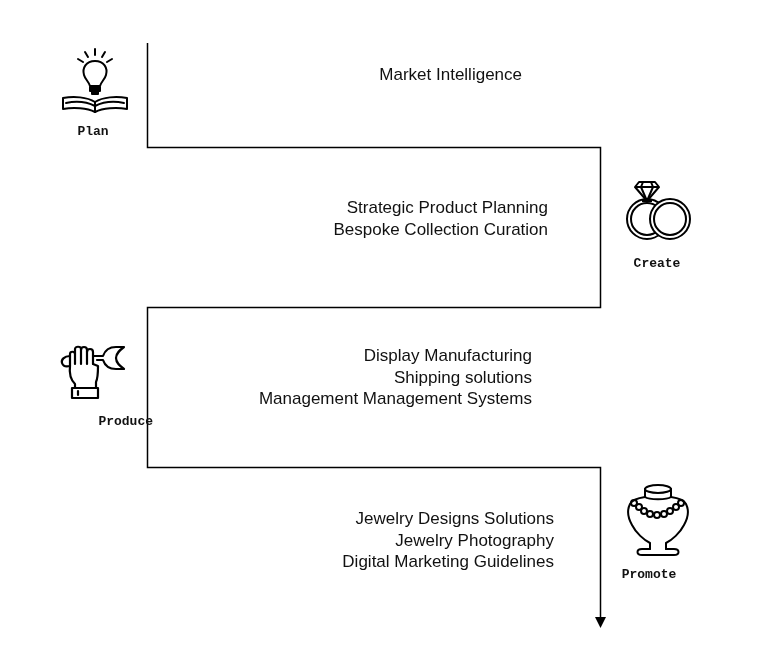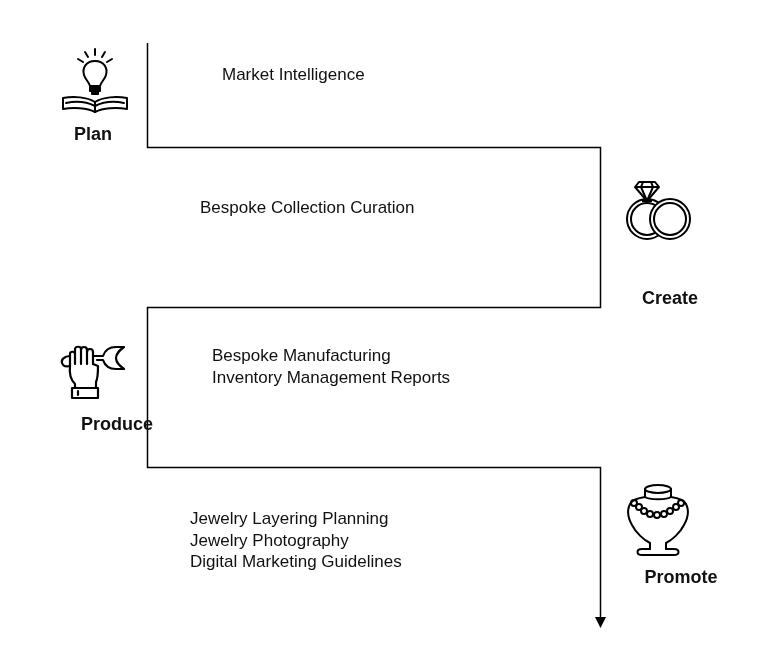--- a/index.html
+++ b/index.html
@@ -1,22 +1,22 @@
 <!DOCTYPE html>
 <html><head>
 <meta charset="utf-8">
 <style>
   html, body { margin: 0; padding: 0; background: #ffffff; }
   body { width: 762px; height: 662px; position: relative; overflow: hidden;
          font-family: "Liberation Sans", "DejaVu Sans", sans-serif; color: #111; }
   #flow { position: absolute; left: 0; top: 0; }
   .stage-label { position: absolute; width: 120px; text-align: center;
-                 font-weight: bold; font-size: 18px; color: #111; }
+                 font-weight: bold; font-size: 13px; color: #111; font-family: Liberation Mono, monospace; }
   .icon { position: absolute; }
-  .block { position: absolute; text-align: left; font-size: 17px; line-height: 21.5px; color: #111; }
+  .block { position: absolute; text-align: right; font-size: 17px; line-height: 21.5px; color: #111; }
   .block div { white-space: nowrap; }
 </style>
 </head>
 <body>
 
 <svg id="flow" width="762" height="662">
   <polyline points="147.5,43 147.5,147.5 600.5,147.5 600.5,307.5 147.5,307.5 147.5,467.5 600.5,467.5 600.5,617" fill="none" stroke="#000" stroke-width="1.5"></polyline>
   <polygon points="595,617 606,617 600.5,628" fill="#000"></polygon>
 </svg>
 
@@ -42,59 +42,61 @@
 <svg class="icon" style="left:622px; top:177px;" width="72" height="66" viewBox="0 0 72 66" fill="none" stroke="#000" stroke-width="2" stroke-linejoin="round">
   <path d="M17 5 L33 5 L37 10 L25 24 L13 10 Z"></path>
   <path d="M13 10 L37 10"></path>
   <path d="M21 5 L19 10 L25 24 L31 10 L29 5"></path>
   <path d="M20 24 L30 24"></path>
   <circle cx="25" cy="42" r="20"></circle>
   <circle cx="25" cy="42" r="16"></circle>
   <circle cx="48" cy="42" r="20" fill="#fff"></circle>
   <circle cx="48" cy="42" r="16"></circle>
 </svg>
-<div class="stage-label" style="left:610px; top:256px;margin-top:32px;">Create</div>
+<div class="stage-label" style="left:597px; top:256px;">Create</div>
 
 <div class="block" style="left:200px; width:348px; top:197px;">
+  <div>Strategic Product Planning</div>
   <div>Bespoke Collection Curation</div>
 </div>
 
 <svg class="icon" style="left:56px; top:342px;" width="74" height="58" viewBox="0 0 74 58" fill="none" stroke="#000" stroke-width="2.2" stroke-linejoin="round" stroke-linecap="round">
   <path d="M14 14 C8 14 5 18 6 21 C7 24 10 25 14 24"></path>
   <path d="M14 24 L14 12 C14 9 19 9 19 12 L19 22"></path>
   <path d="M19 12 L19 7 C19 4 25 4 25 7 L25 22"></path>
   <path d="M25 8 C25 4 31 4 31 8 L31 22"></path>
   <path d="M31 10 C31 6 37 6 37 10 L37 22"></path>
   <path d="M14 24 C13 32 15 38 19 42 L19 46 L40 46 L40 40 C42 36 42 30 42 24 L37 22"></path>
   <rect x="16" y="46" width="26" height="10"></rect>
   <line x1="22" y1="49" x2="22" y2="53"></line>
   <path d="M37 14 L47 14 C49 8 54 5 60 5 L68 5 C64 8 60 11 60 16 C60 21 64 24 68 27 L60 27 C54 27 49 24 47 18 L41 18"></path>
 </svg>
 <div class="stage-label" style="left:33px; top:414px;text-align:right;">Produce</div>
 
 <div class="block" style="left:212px; width:320px; top:345px;">
-  <div>Bespoke Manufacturing</div>
-  <div>Inventory Management Reports</div>
+  <div>Display Manufacturing</div>
+  <div>Shipping solutions</div>
+  <div>Management Management Systems</div>
 </div>
 
 <svg class="icon" style="left:624px; top:483px;" width="68" height="76" viewBox="0 0 68 76" fill="none" stroke="#000" stroke-width="2" stroke-linejoin="round" stroke-linecap="round">
   <ellipse cx="34" cy="6" rx="13" ry="4"></ellipse>
   <path d="M21 6 L21 14 C14 15 8 17 6 21 C3 27 4 35 8 42 C12 50 20 57 26 60 L26 66"></path>
   <path d="M47 6 L47 14 C54 15 60 17 62 21 C65 27 64 35 60 42 C56 50 48 57 42 60 L42 66"></path>
   <path d="M21 14 C25 17 43 17 47 14"></path>
   <path d="M26 66 L18 66 C12 66 12 72 18 72 L50 72 C56 72 56 66 50 66 L42 66"></path>
   <circle cx="10" cy="20" r="3"></circle>
   <circle cx="15" cy="24" r="3"></circle>
   <circle cx="20" cy="28" r="3"></circle>
   <circle cx="26" cy="31" r="3"></circle>
   <circle cx="33" cy="32" r="3"></circle>
   <circle cx="40" cy="31" r="3"></circle>
   <circle cx="46" cy="28" r="3"></circle>
   <circle cx="52" cy="24" r="3"></circle>
   <circle cx="57" cy="20" r="3"></circle>
 </svg>
-<div class="stage-label" style="left:621px; top:567px;">Promote</div>
+<div class="stage-label" style="left:589px; top:567px;">Promote</div>
 
 <div class="block" style="left:190px; width:364px; top:508px;">
-  <div>Jewelry Layering Planning</div>
+  <div>Jewelry Designs Solutions</div>
   <div>Jewelry Photography</div>
   <div>Digital Marketing Guidelines</div>
 </div>
 
 </body></html>

